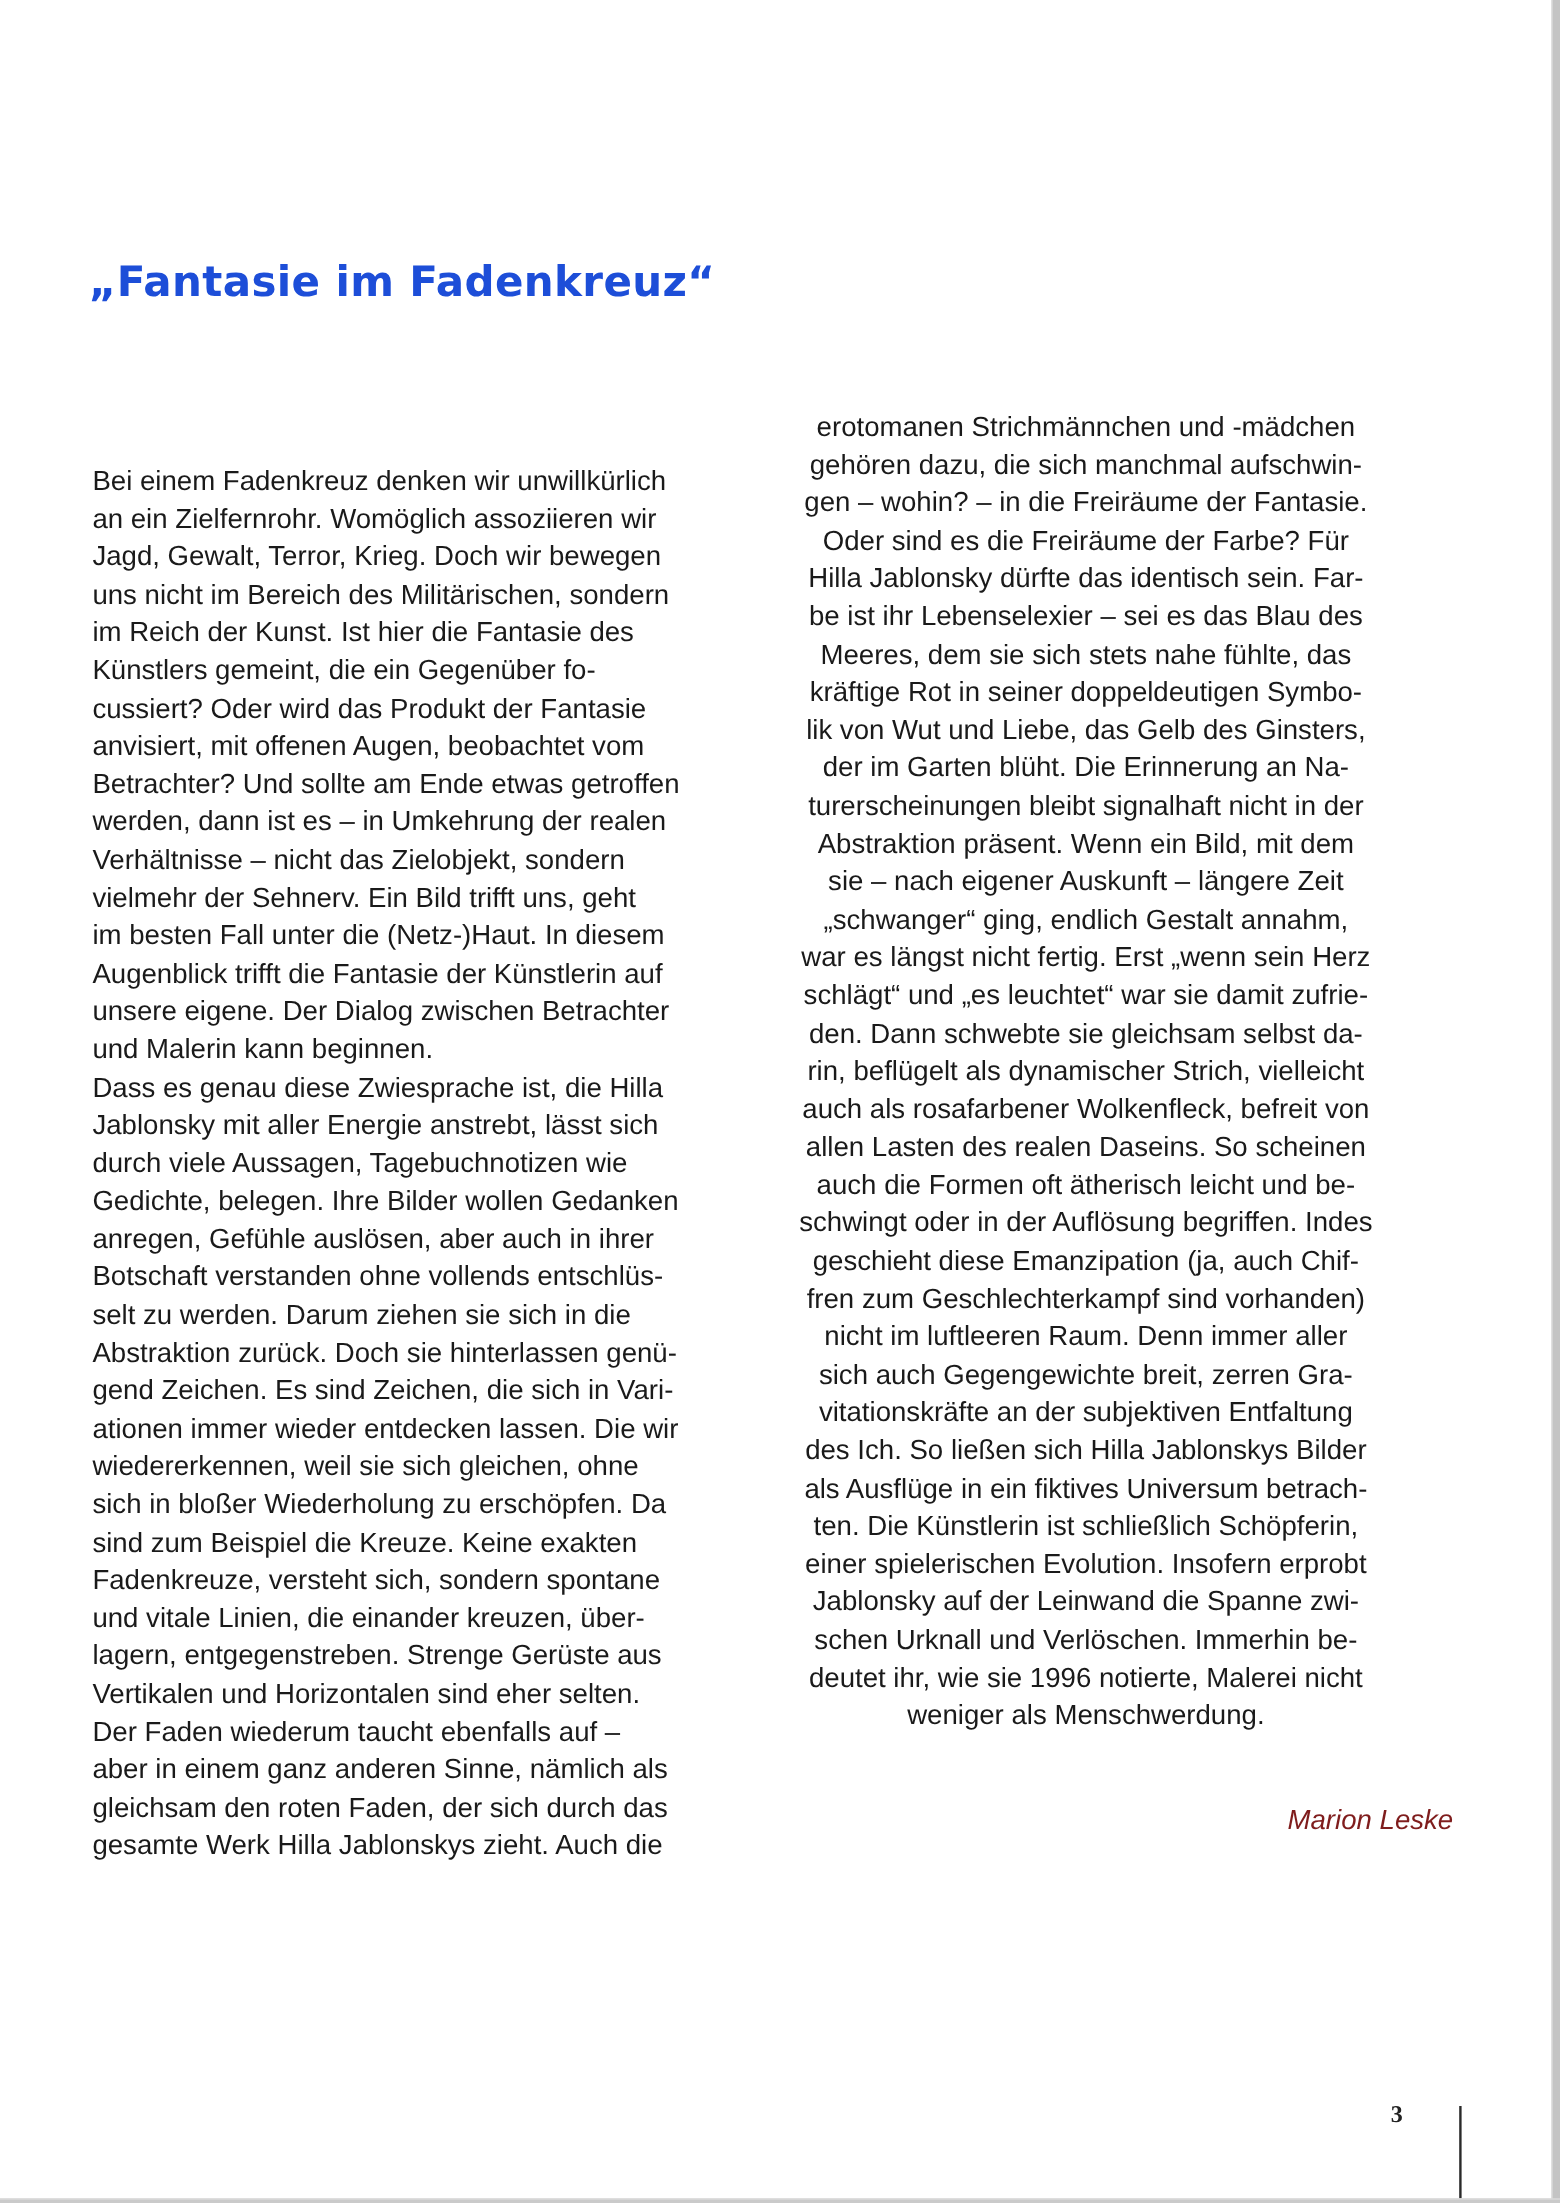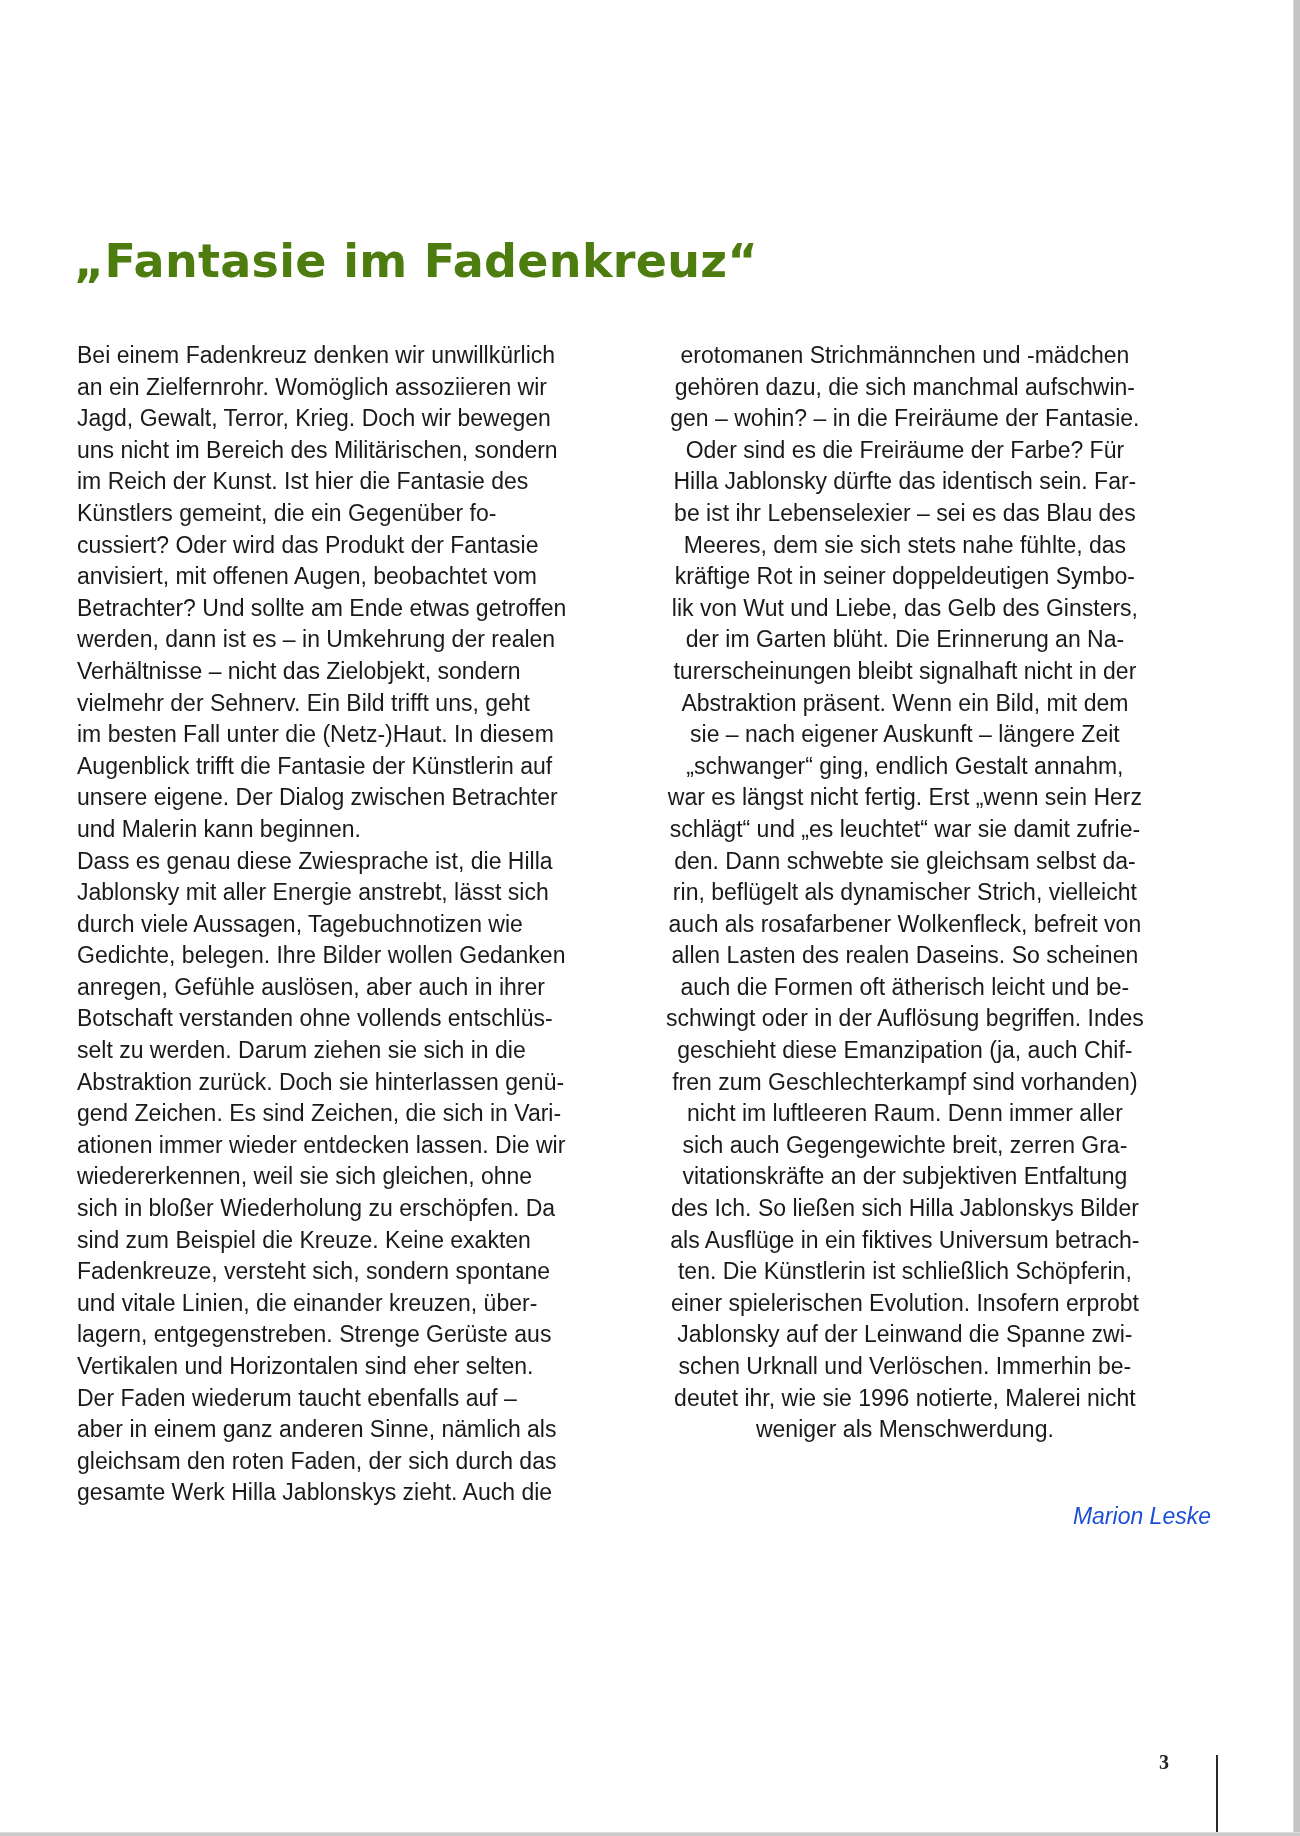--- a/index.html
+++ b/index.html
@@ -38,49 +38,49 @@
       top: 1832px;
       width: 1300px;
       height: 4px;
       background: #cacaca;
       border-top: 1px solid #dedede;
       box-sizing: border-box;
     }
     .title {
       position: absolute;
       left: 74px;
-      top: 234px;
+      top: 216px;
       margin: 0;
       font-family: "DejaVu Sans", sans-serif;
       font-weight: bold;
-      font-size: 46px;
+      font-size: 35px;
       letter-spacing: 0.3px;
-      color: #4d7c0f;
+      color: #1d4ed8;
       white-space: nowrap;
     }
     .column {
       position: absolute;
       top: 340px;
       font-family: "Liberation Sans", sans-serif;
       font-size: 23px;
       line-height: 31.6px;
       color: #1a1a1a;
       white-space: nowrap;
     }
-    .column.left { left: 77px; }
+    .column.left { left: 77px; margin-top: 45px; }
     .column.right { left: 666px; text-align: center; }
     .line { display: block; height: 31.6px; }
     .author {
       position: absolute;
       top: 1503px;
       right: 82px;
       font-family: "Liberation Sans", sans-serif;
       font-style: italic;
       font-size: 23px;
-      color: #1d4ed8;
+      color: #7f1d1d;
       white-space: nowrap;
     }
     .page-number {
       position: absolute;
       left: 1159px;
       top: 1751px;
       font-family: "Liberation Serif", serif;
       font-weight: bold;
       font-size: 20px;
       color: #222222;

